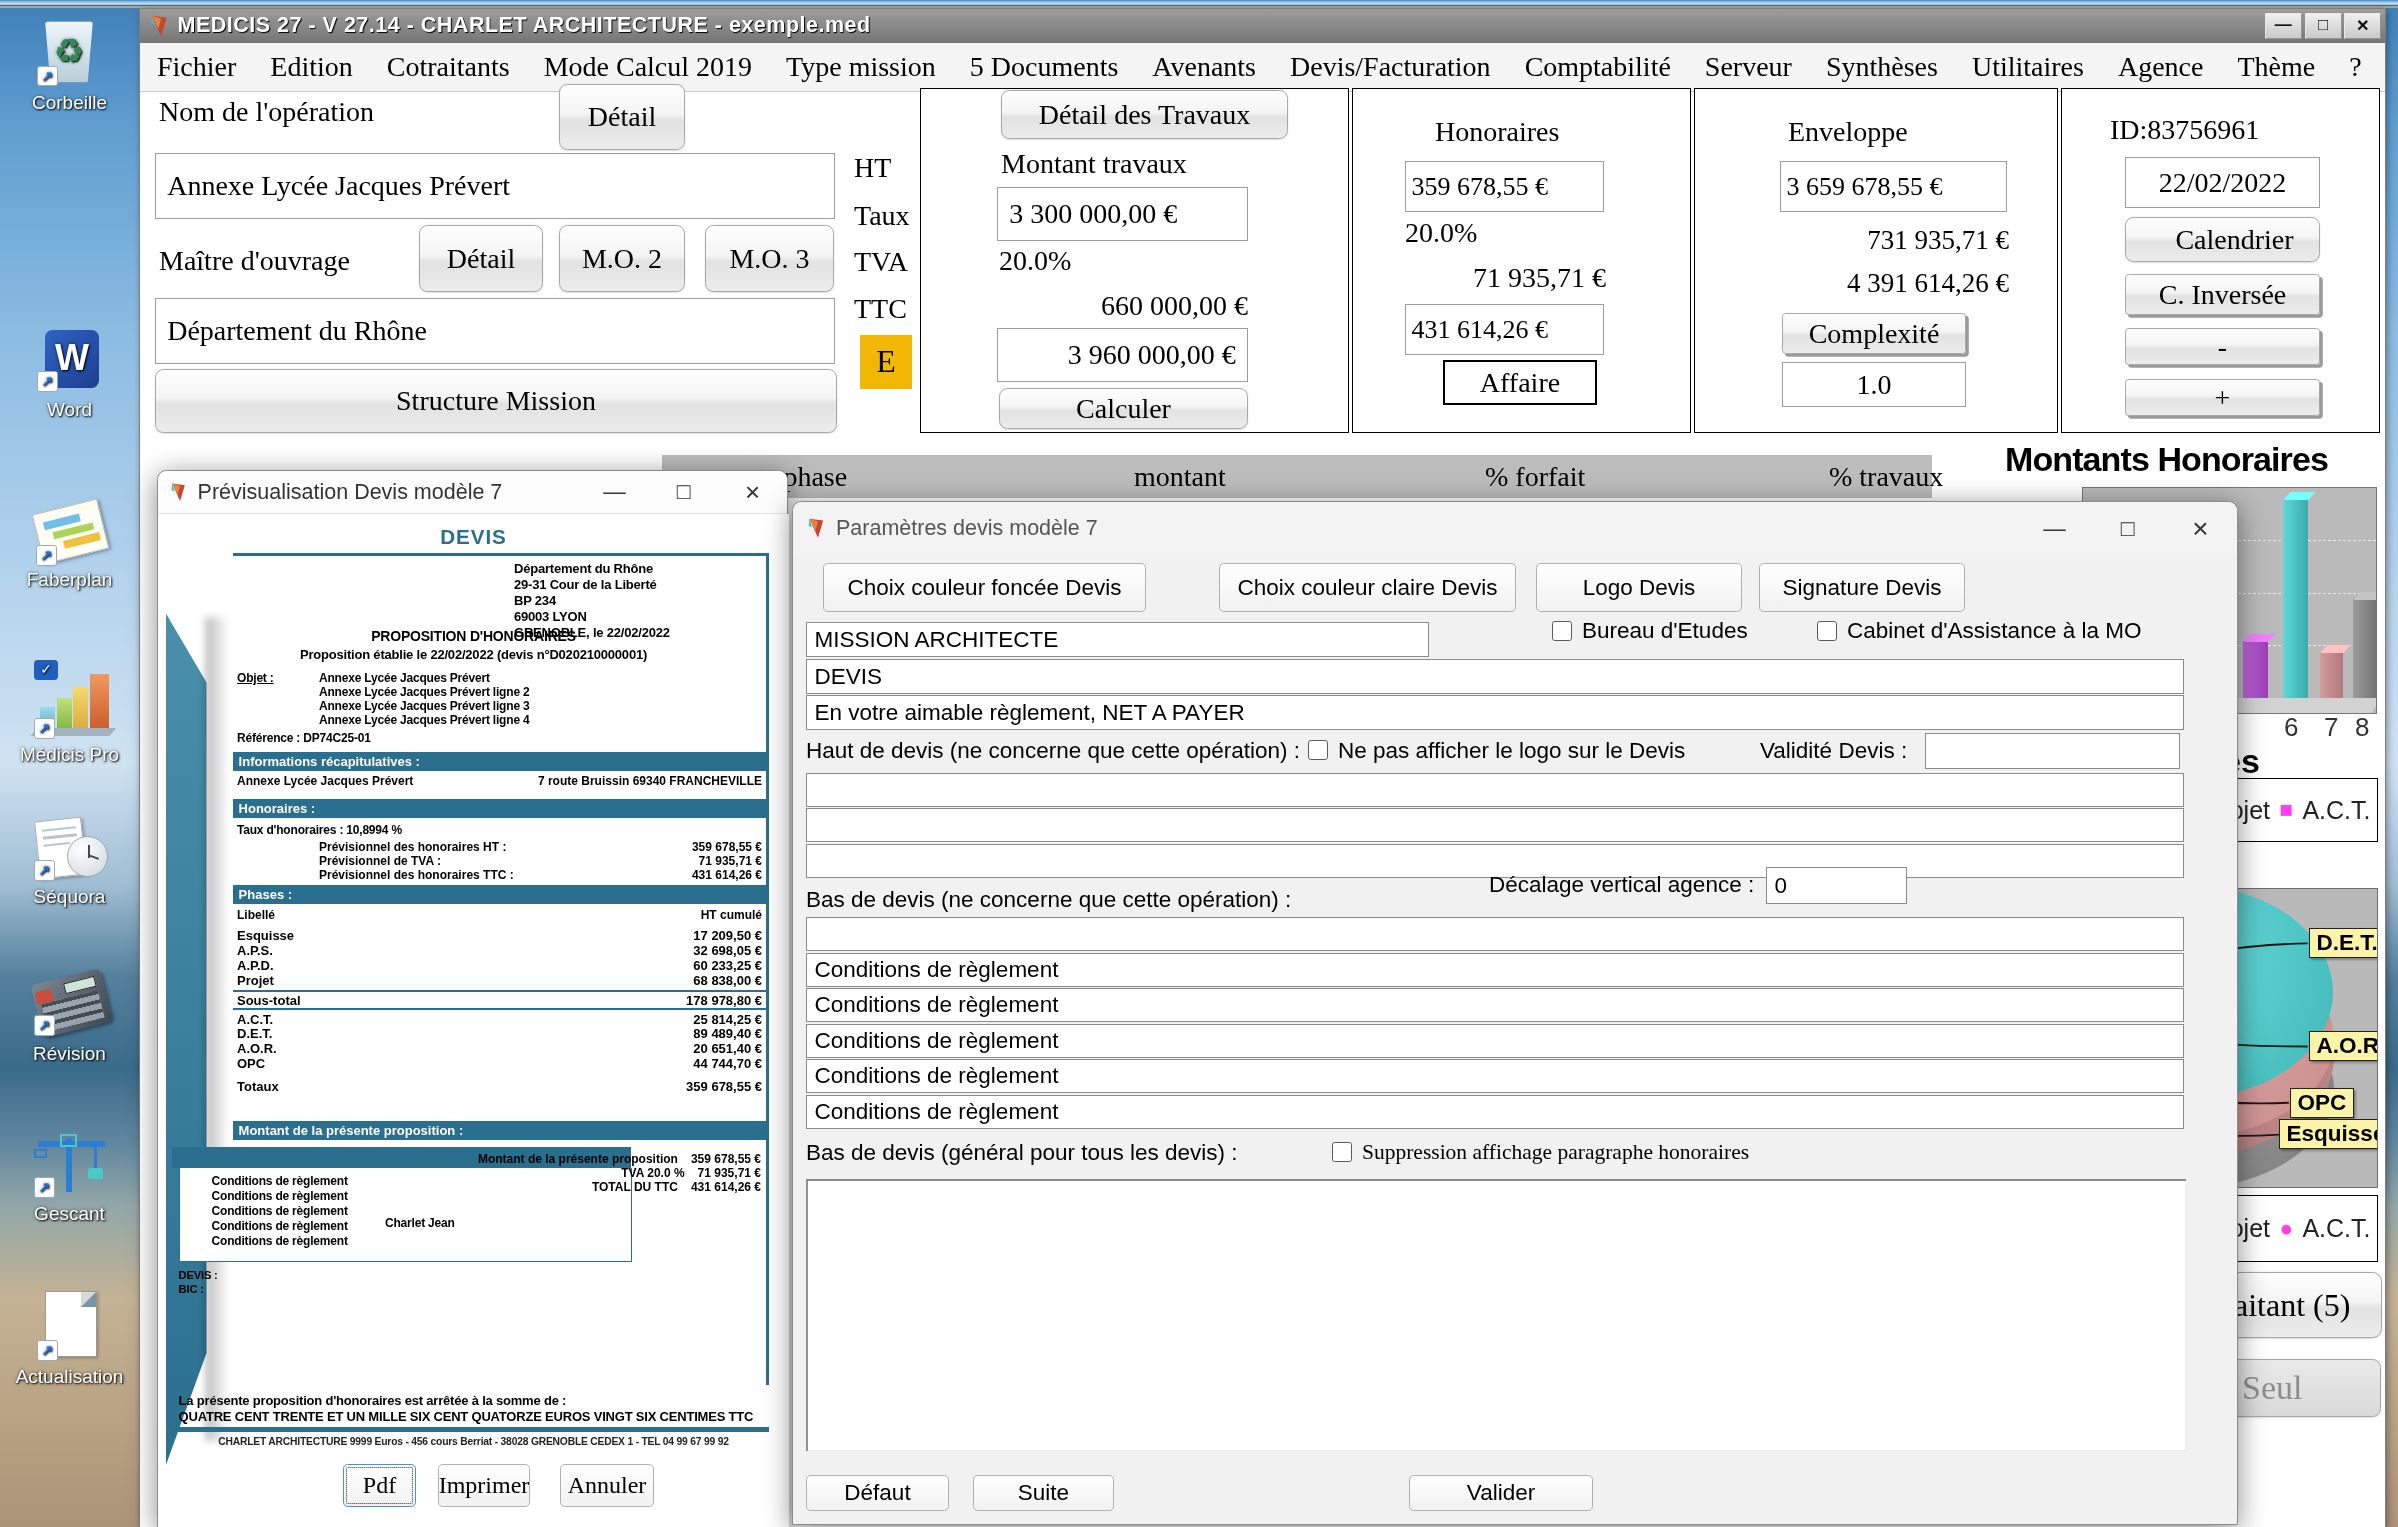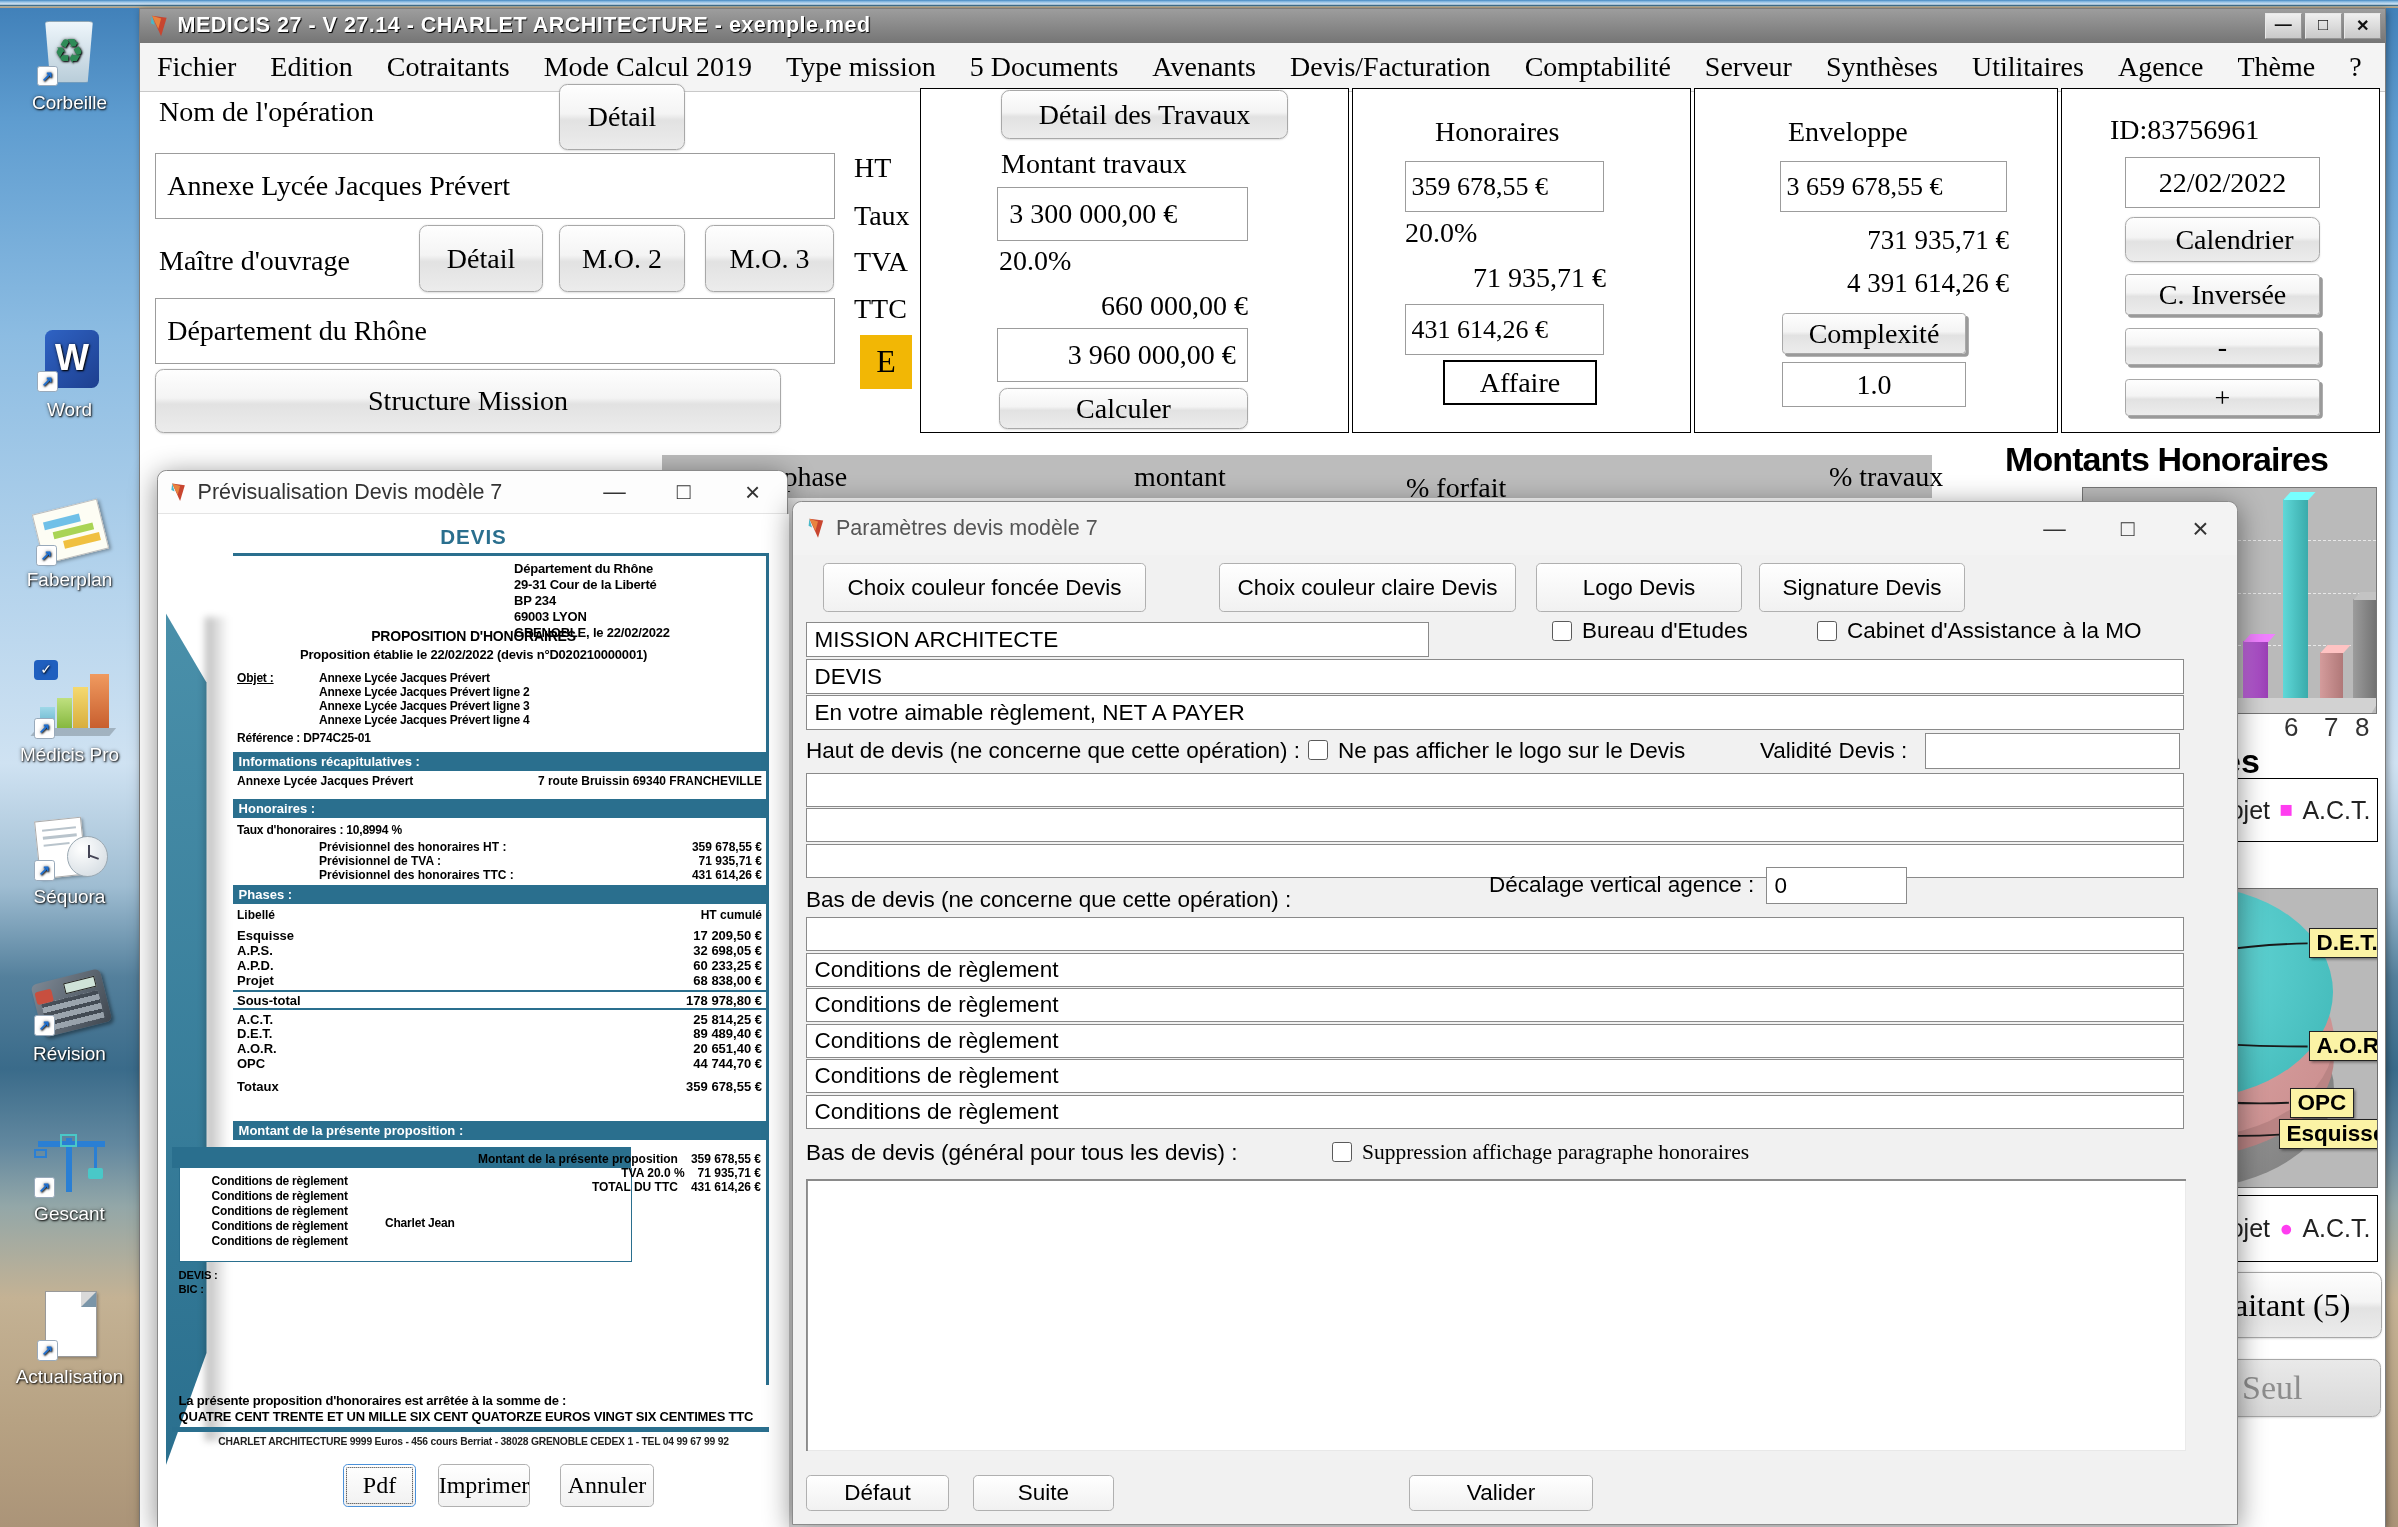--- a/index.html
+++ b/index.html
@@ -159,21 +159,21 @@
 </div>
 
 <div class="abs lbl" style="left:159px;top:96px;">Nom de l'opération</div>
 <div class="abs btn" style="left:559px;top:84px;width:126px;height:66px;">Détail</div>
 <div class="abs field" style="left:155px;top:153px;width:680px;height:66px;">Annexe Lycée Jacques Prévert</div>
 <div class="abs lbl" style="left:159px;top:245px;">Maître d'ouvrage</div>
 <div class="abs btn" style="left:419px;top:225px;width:124px;height:67px;">Détail</div>
 <div class="abs btn" style="left:559px;top:225px;width:126px;height:67px;">M.O. 2</div>
 <div class="abs btn" style="left:705px;top:225px;width:129px;height:67px;">M.O. 3</div>
 <div class="abs field" style="left:155px;top:298px;width:680px;height:66px;">Département du Rhône</div>
-<div class="abs btn" style="left:155px;top:369px;width:626px;height:64px;">Structure Mission</div>
+<div class="abs btn" style="left:155px;top:369px;width:682px;height:64px;">Structure Mission</div>
 
 <div class="abs lbl" style="left:854px;top:152px;">HT</div>
 <div class="abs lbl" style="left:854px;top:200px;">Taux</div>
 <div class="abs lbl" style="left:854px;top:246px;">TVA</div>
 <div class="abs lbl" style="left:854px;top:293px;">TTC</div>
 <div class="abs lbl" style="left:860px;top:335px;width:52px;height:54px;background:#f2b705;text-align:center;line-height:52px;font-size:32px;">E</div>
 
 <div class="abs box" style="left:920px;top:88px;width:429px;height:345px;"></div>
 <div class="abs btn" style="left:1001px;top:90px;width:287px;height:49px;">Détail des Travaux</div>
 <div class="abs lbl" style="left:1001px;top:148px;">Montant travaux</div>
@@ -203,21 +203,21 @@
 <div class="abs lbl" style="left:2110px;top:114px;">ID:83756961</div>
 <div class="abs field" style="left:2125px;top:157px;width:195px;height:51px;justify-content:center;">22/02/2022</div>
 <div class="abs btn" style="left:2125px;top:217px;width:195px;height:45px;padding-left:24px;">Calendrier</div>
 <div class="abs btn btn3d" style="left:2125px;top:274px;width:195px;height:41px;">C. Inversée</div>
 <div class="abs btn btn3d" style="left:2125px;top:328px;width:195px;height:37px;">-</div>
 <div class="abs btn btn3d" style="left:2125px;top:379px;width:195px;height:37px;">+</div>
 
 <div class="abs grayband" style="left:662px;top:455px;width:1270px;height:43px;"></div>
 <div class="abs lbl" style="left:750px;top:461px;">en phase</div>
 <div class="abs lbl" style="left:1134px;top:461px;">montant</div>
-<div class="abs lbl" style="left:1406px;top:461px;margin-top:11px;">% forfait</div>
+<div class="abs lbl" style="left:1485px;top:461px;">% forfait</div>
 <div class="abs lbl" style="left:1829px;top:461px;">% travaux</div>
 
 <div class="abs" style="left:2005px;top:440px;font-size:34px;font-weight:800;letter-spacing:-0.9px;color:#000;">Montants Honoraires</div>
 
 <div class="abs" style="left:2082px;top:487px;width:295px;height:227px;background:#bababa;border:0.9px solid #777;overflow:hidden;">
   <div class="abs" style="left:0;top:52px;width:100%;height:0;border-top:1.9px dashed #ffffffaa;"></div>
   <div class="abs" style="left:0;top:105px;width:100%;height:0;border-top:1.9px dashed #ffffffaa;"></div>
   <div class="abs" style="left:0;top:157px;width:100%;height:0;border-top:1.9px dashed #ffffffaa;"></div>
   <div class="abs" style="left:0;bottom:0;width:100%;height:15px;background:#d2d2d2;transform:skewX(-30deg);"></div>
   <div class="bar" style="left: 160px; width: 25px; background: linear-gradient(90deg, rgb(192, 102, 221), rgb(154, 63, 181)); height: 57px;">

